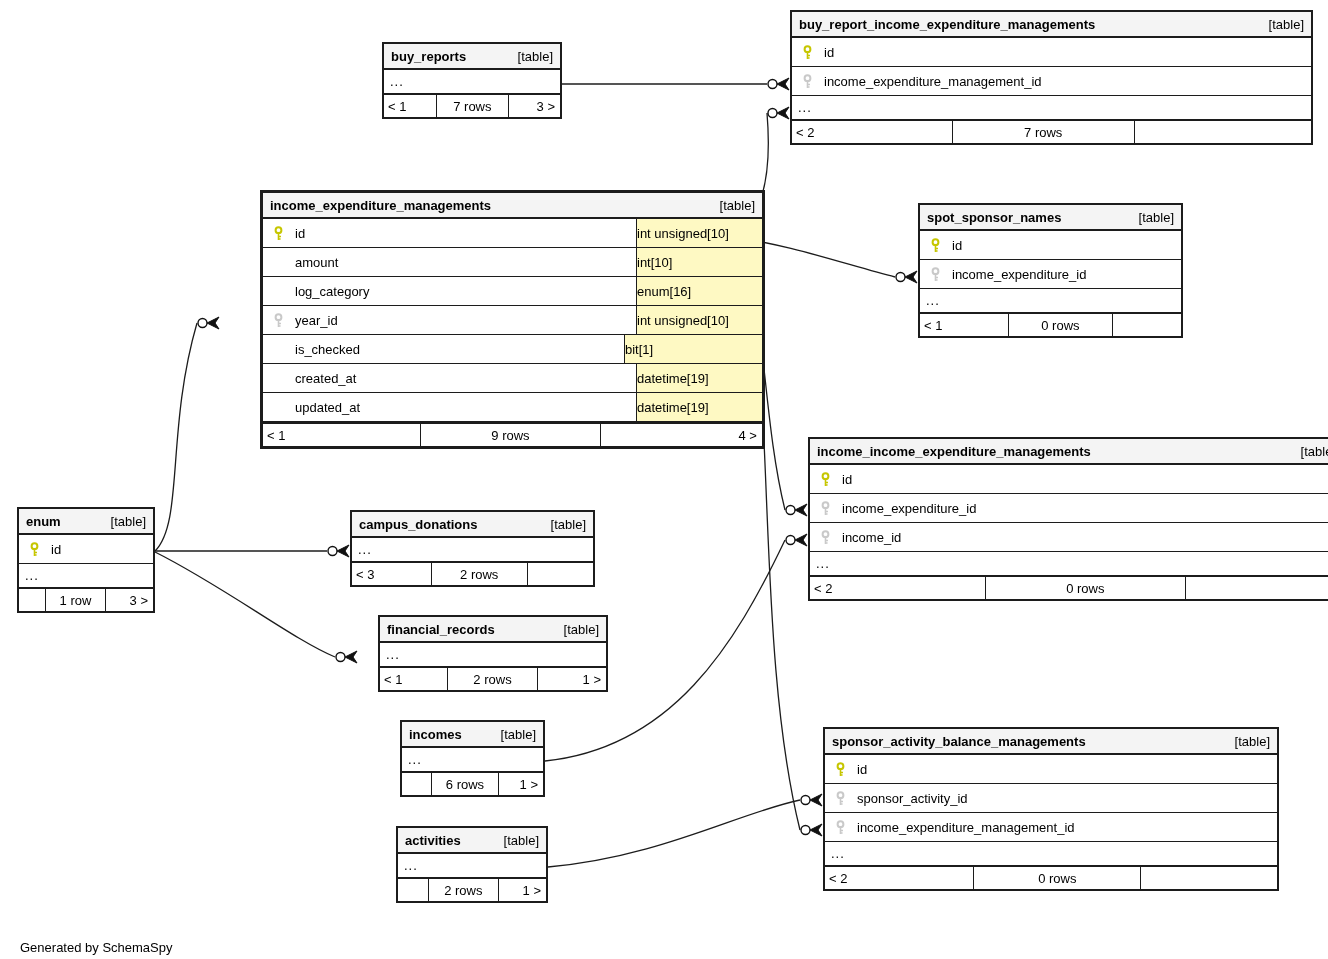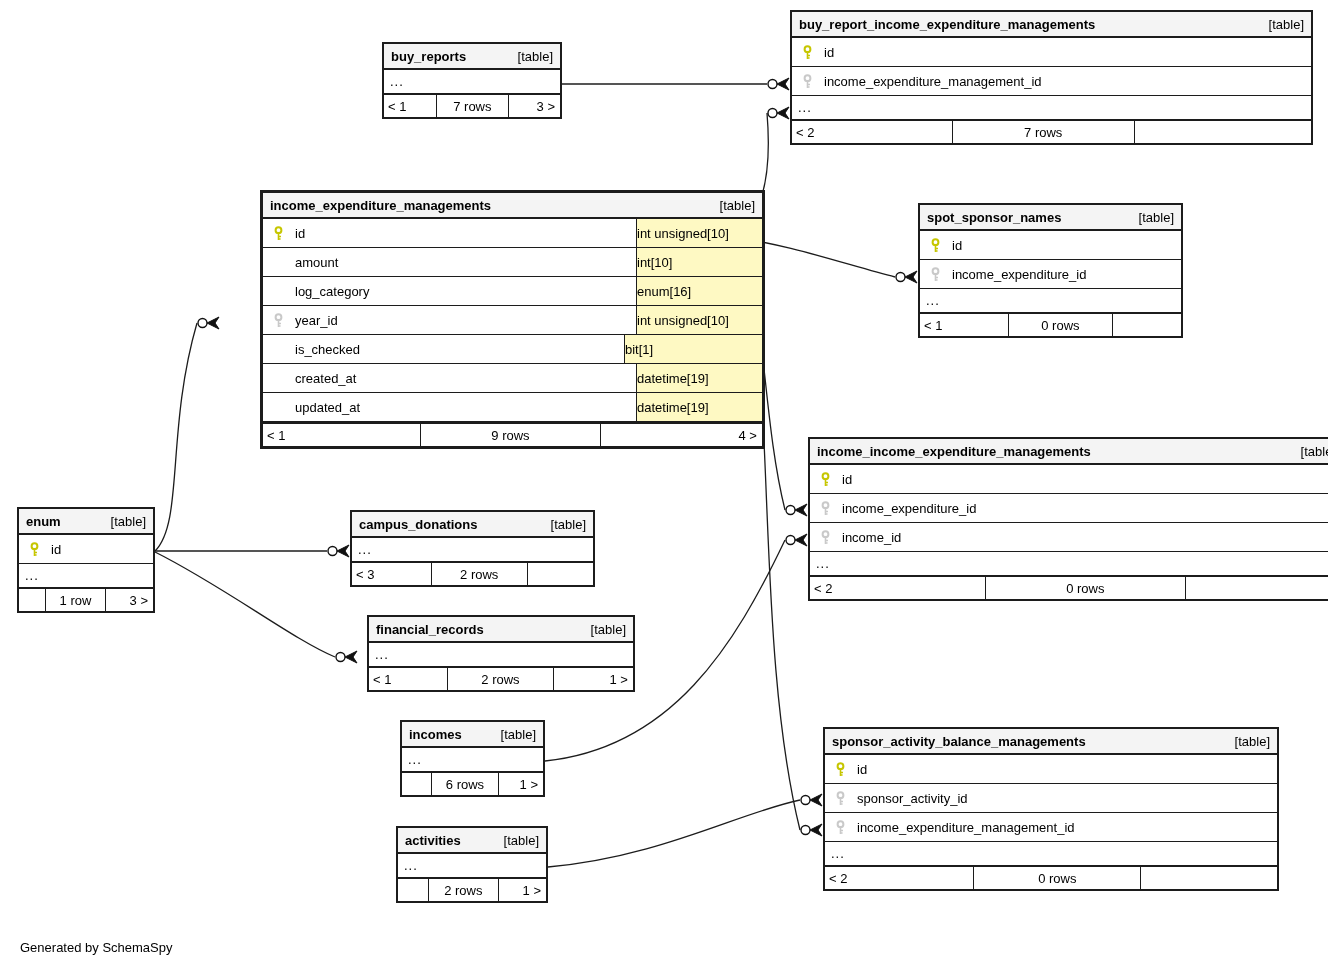--- a/index.html
+++ b/index.html
@@ -260,21 +260,21 @@
         <span class="nm">campus_donations</span>
         <span class="bd">[table]</span>
       </div>
       <div class="ell">...</div>
       <div class="ft">
         <span class="f1" style="width:33%;">&lt; 3</span>
         <span class="f2" style="width:40%;">2 rows</span>
         <span class="f3" style="width:27%;"></span>
       </div>
     </div>
-    <div class="tbl" style="left:367px;top:615px;width:268px;">
+    <div class="tbl" style="left:378px;top:615px;width:230px;">
       <div class="hd">
         <span class="nm">financial_records</span>
         <span class="bd">[table]</span>
       </div>
       <div class="ell">...</div>
       <div class="ft">
         <span class="f1" style="width:30%;">&lt; 1</span>
         <span class="f2" style="width:40%;">2 rows</span>
         <span class="f3" style="width:30%;">1 &gt;</span>
       </div>

